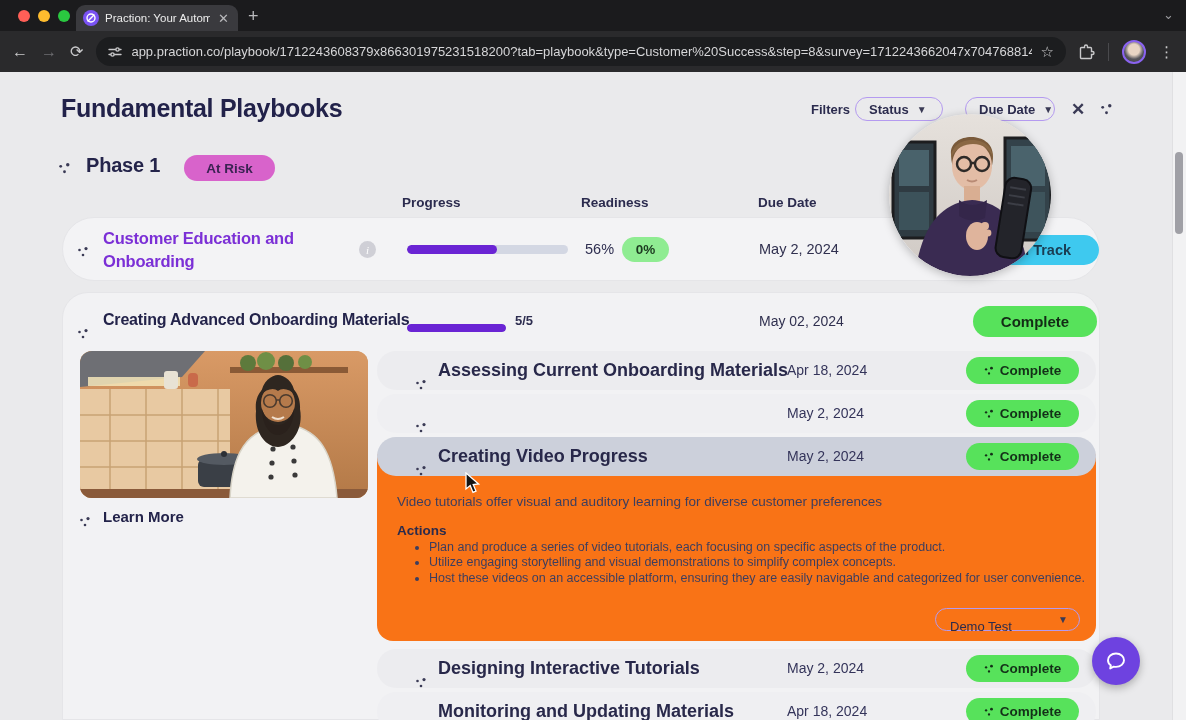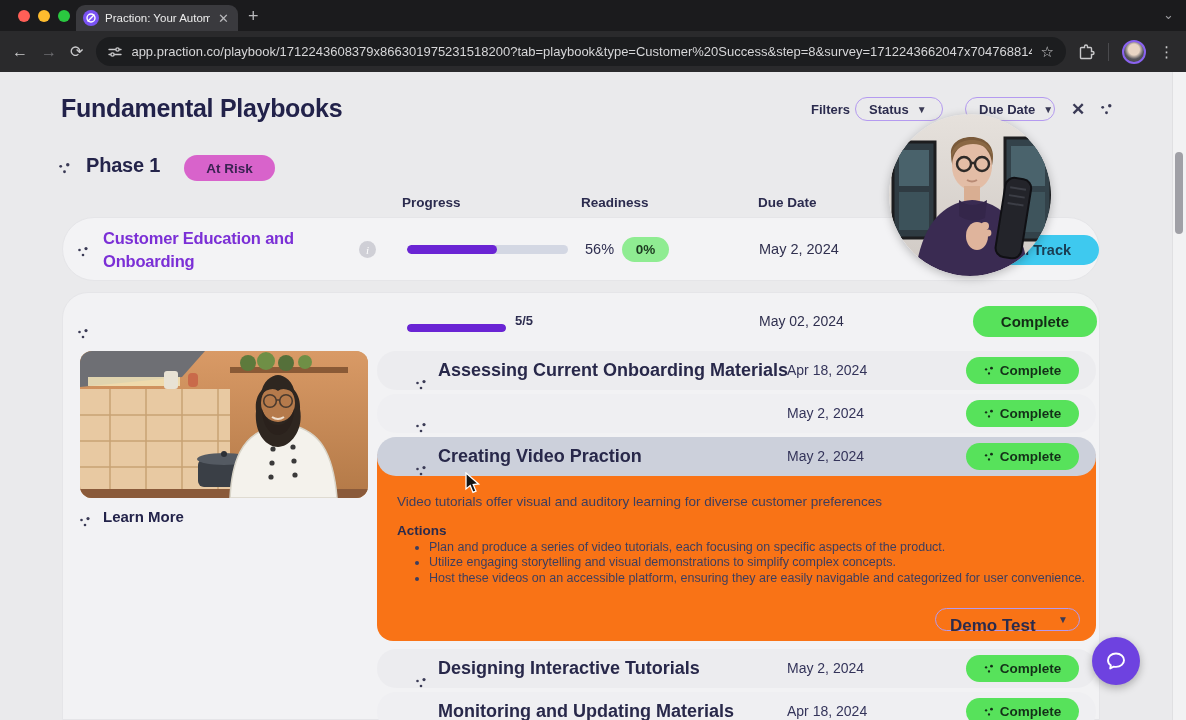--- a/index.html
+++ b/index.html
@@ -99,21 +99,21 @@
                      gap:6px; font-size:13.5px; font-weight:700; color:#143018; }
   .btn-complete-sm .dots { position:static; color:#143018; }
 
   .expanded { left:0; top:150px; width:719px; height:198px; background:#f97316; border-radius:16px; }
   .exp-desc { left:20px; top:51px; font-size:13.5px; color:#3e3e5e; white-space:nowrap; }
   .exp-actions-label { left:20px; top:80px; font-size:13.5px; font-weight:700; color:#2b2b4c; }
   .exp-list { position:absolute; left:52px; top:97px; list-style:disc; }
   .exp-list li { font-size:12.5px; line-height:15.3px; color:#3e3e5e; white-space:nowrap; }
   .demo-pill { left:558px; top:165px; width:145px; height:23px; border:1.3px solid #b49af0; border-radius:12px;
                display:flex; align-items:center; padding:0 11px 0 14px; }
-  .demo-pill .val { flex:1; font-size:17px; font-weight:700; color:#2b2b4c;margin-top:13px; }
+  .demo-pill .val { flex:1; font-size:13px; font-weight:400; color:#2b2b4c;margin-top:13px; }
 
   .gutter { left:1172px; top:0; width:14px; height:648px; background:#f2f2f3; border-left:1px solid #e0e0e2; }
   .scroll-thumb { left:1175px; top:80px; width:8px; height:82px; border-radius:4px; background:#a0a0a6; z-index:12; }
 
   .webcam { left:889px; top:42px; width:162px; height:162px; border-radius:50%; overflow:hidden; z-index:40;
             box-shadow:0 2px 10px rgba(0,0,0,.25); }
   .chat-fab { left:1092px; top:565px; width:48px; height:48px; border-radius:50%; background:#6e42e0;
               display:flex; align-items:center; justify-content:center; z-index:20;
               box-shadow:0 3px 8px rgba(0,0,0,.28); }
   .cursor { left:464px; top:400px; z-index:100; }
@@ -226,20 +226,21 @@
     </div>
 
     <div class="abs card section">
       <span class="abs" style="left:14px; top:33px;">
         <svg class="dots" width="12" height="12" viewBox="0 0 12 12" style="color:#3a3a55;">
             <circle cx="2.5" cy="4" r="1.3"></circle>
             <circle cx="9" cy="2.6" r="1.6"></circle>
             <circle cx="6" cy="9" r="1.3"></circle>
           </svg>
       </span>
+      <div class="abs sec-title">Creating Advanced Onboarding Materials</div>
       <div class="abs bar" style="left:344px; top:31px; width:99px; height:8px;">
         <div style="width: 100%;"></div>
       </div>
       <div class="abs sec-frac">5/5</div>
       <div class="abs date" style="left:696px; top:20px; font-size:14px;">May 02, 2024</div>
       <div class="abs btn-complete-lg">Complete</div>
 
       <div class="abs thumb">
         <svg width="288" height="147" viewBox="0 0 288 147">
           <defs>
@@ -357,21 +358,21 @@
         </div>
 
         <div class="abs trow selected" style="top:144px;">
           <span class="dots">
               <svg class="dots" width="12" height="12" viewBox="0 0 12 12">
                 <circle cx="2.5" cy="4" r="1.3"></circle>
                 <circle cx="9" cy="2.6" r="1.6"></circle>
                 <circle cx="6" cy="9" r="1.3"></circle>
               </svg>
             </span>
-          <span class="t-title">Creating Video Praction</span>
+          <span class="t-title">Creating Video Progress</span>
           <span class="t-date">May 2, 2024</span>
           <span class="btn-complete-sm">
             <svg class="dots" width="10" height="10" viewBox="0 0 12 12">
                 <circle cx="2.5" cy="4" r="1.4"></circle>
                 <circle cx="9" cy="2.6" r="1.7"></circle>
                 <circle cx="6" cy="9" r="1.4"></circle>
               </svg>
             <span>Complete</span>
           </span>
         </div>

